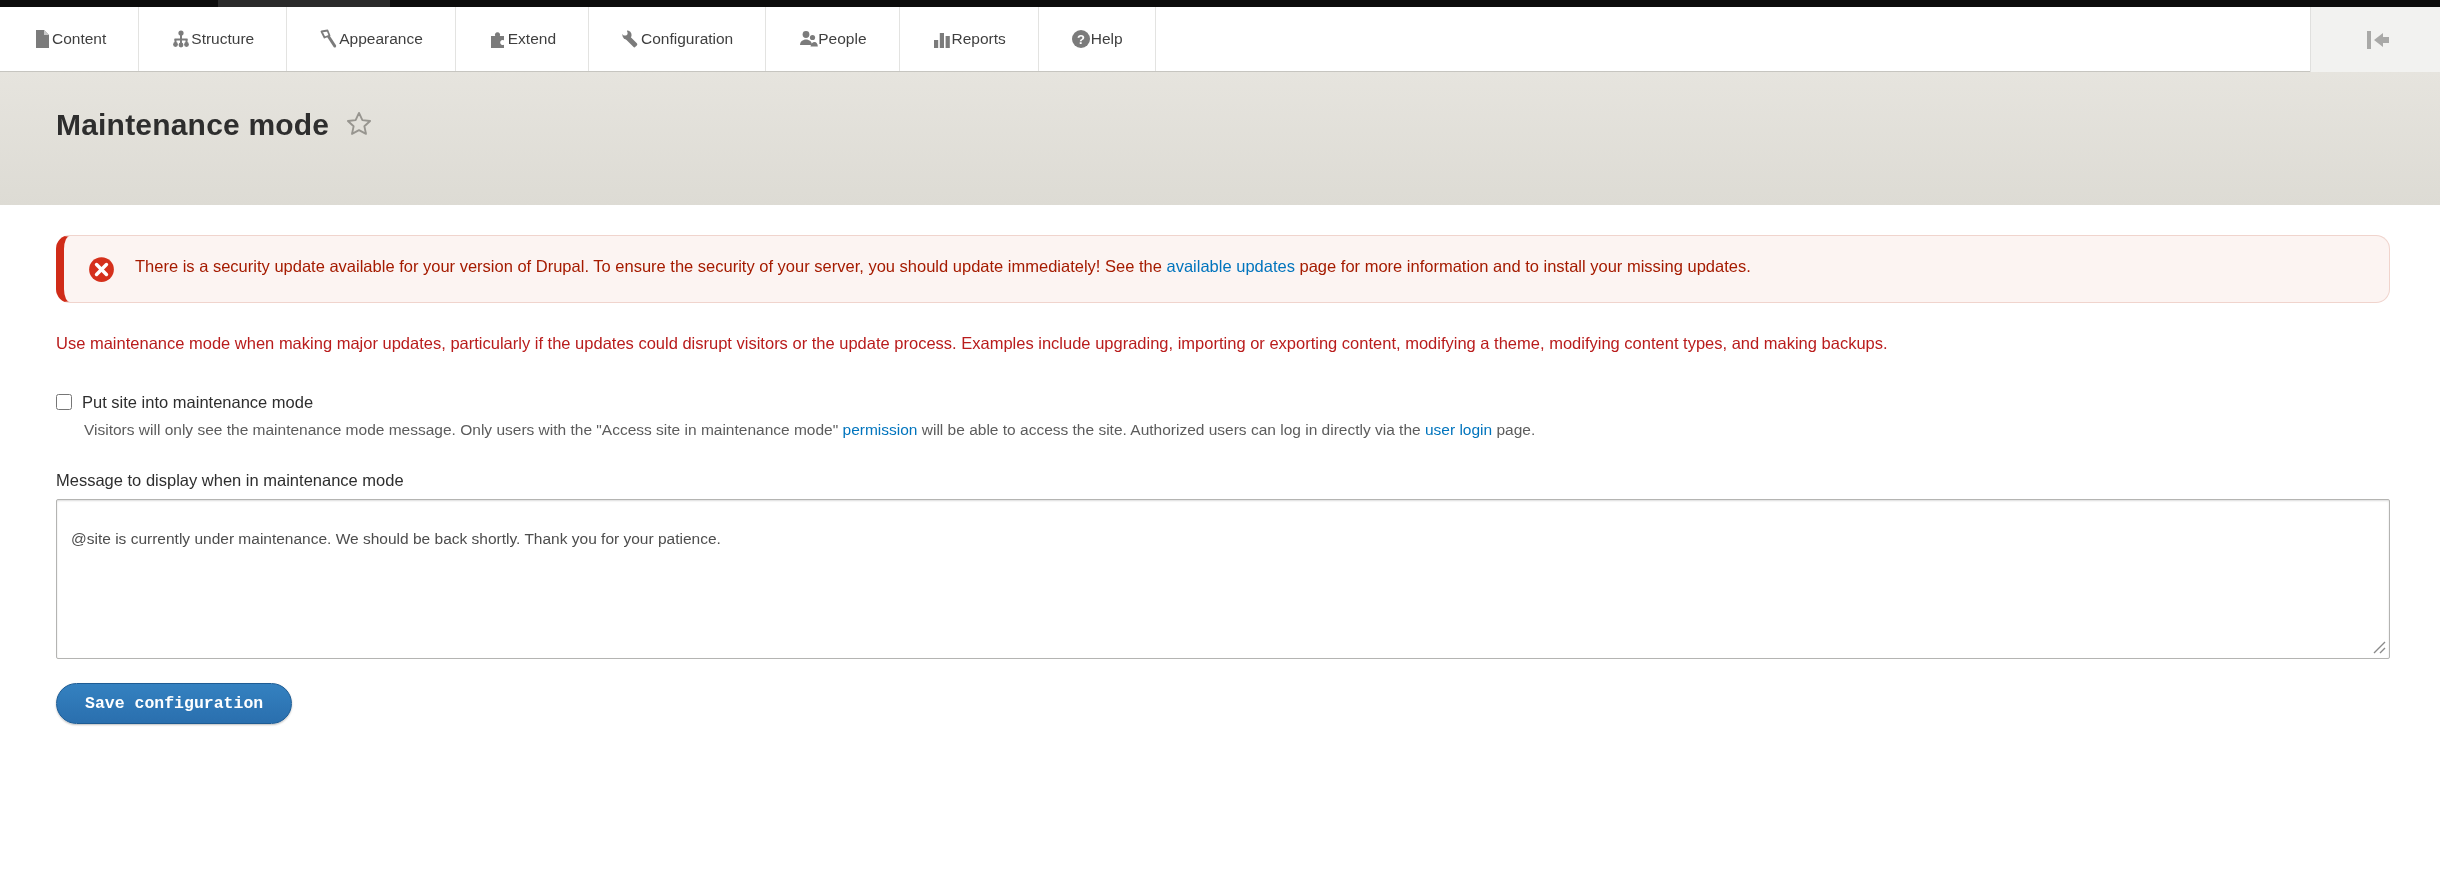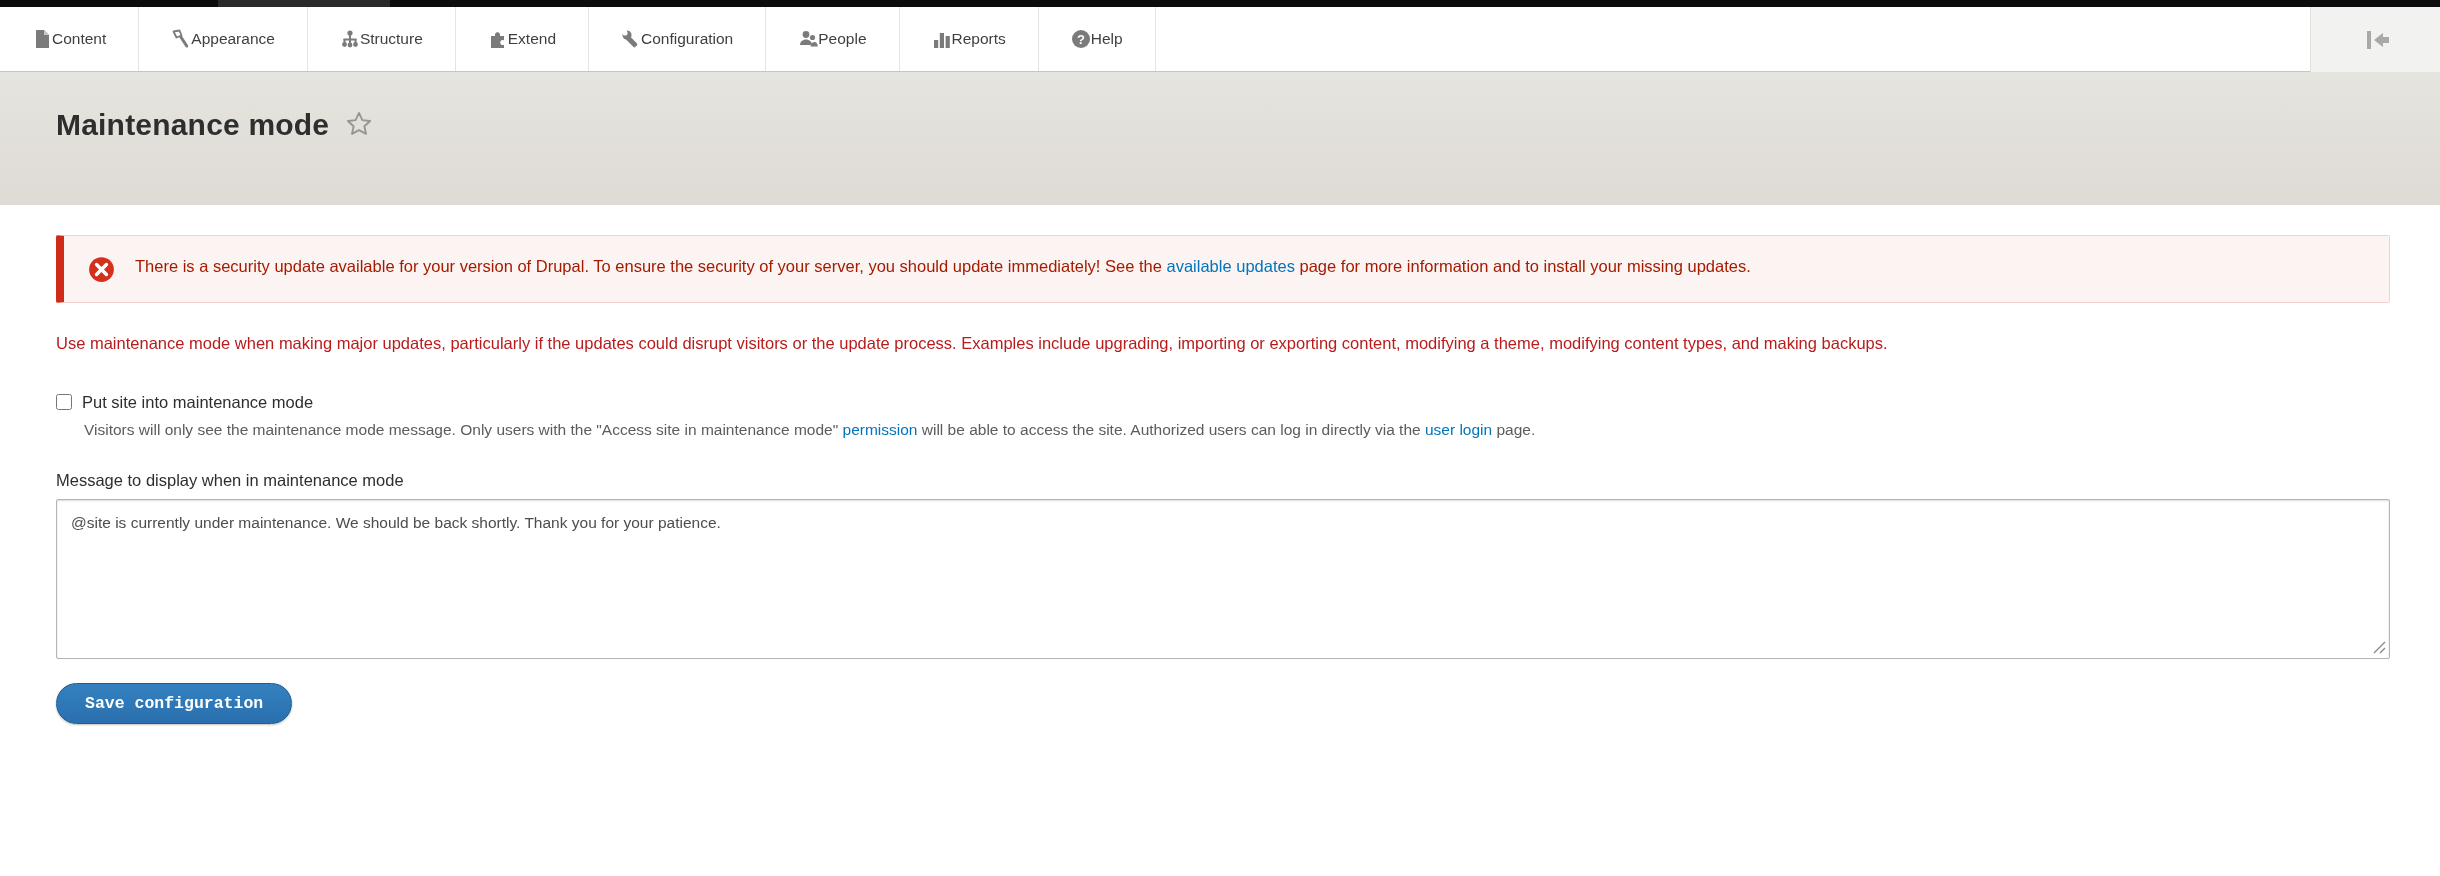--- a/index.html
+++ b/index.html
@@ -30,38 +30,38 @@
   
   .content { padding:0 50px 40px 56px; }
 
   .breadcrumb { margin-top:24px; font-size:16.5px; }
   .breadcrumb a { color:#0074bd; text-decoration:none; }
   .crumb-sep { color:#333; margin:0 7px; }
 
   .messages-error { margin-top:30px; display:flex; gap:20px; align-items:flex-start;
     background:#fcf4f2; border:1px solid #f0d4cd; border-left:8px solid #d02b18;
     padding:19px 24px 19px 24px; color:#a51b00; font-size:16.5px; line-height:1.45;
-    border-radius:2px; }
+    border-radius:14px; }
   .messages-error a { color:#0074bd; text-decoration:none; }
   .err-icon { flex:0 0 auto; margin-top:1px; }
 
   .intro { margin-top:28px; font-size:16.5px; line-height:1.55; color:#b91c1c; max-width:2334px; }
 
   .checkbox-row { margin-top:36px; display:flex; align-items:center; gap:10px; }
   .checkbox-row input[type=checkbox] { width:16px; height:16px; accent-color:#2b74ae; }
   .checkbox-label { font-size:16.5px; color:#2e2e2e; cursor:pointer; }
   .checkbox-desc { margin:6px 0 0 28px; font-size:15.5px; color:#5c5c5c; line-height:1.5; }
   .checkbox-desc a { color:#0074bd; text-decoration:none; }
 
   .field-label { margin-top:30px; font-size:16.5px; font-weight:normal; color:#2e2e2e; }
 
   .textarea-wrap { position:relative; margin-top:9px; width:2334px; }
   textarea.msg-box { width:100%; height:160px; resize:none; display:block;
     border:1px solid #b4b4b2; border-radius:2px; background:#fff;
-    box-shadow:inset 0 1px 2px rgba(0,0,0,0.14); padding:12px 14px;
+    box-shadow:inset 0 1px 2px rgba(0,0,0,0.14); padding:28px 14px;
     font-family:"Liberation Sans","DejaVu Sans",sans-serif;
     font-size:15.5px; color:#4d4d4d; line-height:1.45; }
   .resize-handle { position:absolute; right:4px; bottom:5px; width:13px; height:13px;
     cursor:ns-resize; }
 
   .save-btn { margin-top:24px; display:inline-block; border:1px solid #1e5c94;
     background:linear-gradient(#3481c0,#2a6fae); color:#fff; font-weight:bold;
     font-size:16.5px; padding:10px 28px; border-radius:22px; cursor:pointer;
     font-family:Liberation Mono, monospace; box-shadow:0 1px 2px rgba(0,0,0,0.25); }
 </style>
@@ -73,47 +73,47 @@
 </div>
 
 <div class="tab-row">
 
   <div class="tab">
     <svg class="tab-icon" viewBox="0 0 20 20">
       <path d="M4 1h8l5 5v13H4z" fill="#7b7b7b"></path>
       <path d="M12 1v5h5z" fill="#c9c9c9"></path>
     </svg>
     <span class="tab-label">Content</span>
-  </div>
-
-  <div class="tab">
-    <svg class="tab-icon" viewBox="0 0 20 20">
-      <path d="M2.5 2.5 L8.5 1.5 L10.5 6.5 L5.5 8.5 Z" fill="none" stroke="#7b7b7b" stroke-width="1.8" stroke-linejoin="round"></path>
-      <path d="M7.8 7.6 L10.6 6.4 L17 16.2 C17.8 17.6 16.2 19.2 14.8 18.3 Z" fill="#7b7b7b"></path>
-    </svg>
-    <span class="tab-label">Appearance</span>
   </div>
 
   <div class="tab">
     <svg class="tab-icon" viewBox="0 0 20 20">
       <circle cx="10" cy="4" r="2.6" fill="#7b7b7b"></circle>
       <path d="M9 4h2v7H9z" fill="#7b7b7b"></path>
       <path d="M3.5 9.5h13v2h-13z" fill="#7b7b7b"></path>
       <path d="M3.5 10h2v5h-2z" fill="#7b7b7b"></path>
       <path d="M14.5 10h2v5h-2z" fill="#7b7b7b"></path>
       <path d="M9 10h2v6H9z" fill="#7b7b7b"></path>
       <circle cx="4.5" cy="15.5" r="2.4" fill="#7b7b7b"></circle>
       <circle cx="15.5" cy="15.5" r="2.4" fill="#7b7b7b"></circle>
       <circle cx="10" cy="16" r="2.4" fill="#7b7b7b"></circle>
     </svg>
     <span class="tab-label">Structure</span>
   </div>
 
   <div class="tab">
     <svg class="tab-icon" viewBox="0 0 20 20">
+      <path d="M2.5 2.5 L8.5 1.5 L10.5 6.5 L5.5 8.5 Z" fill="none" stroke="#7b7b7b" stroke-width="1.8" stroke-linejoin="round"></path>
+      <path d="M7.8 7.6 L10.6 6.4 L17 16.2 C17.8 17.6 16.2 19.2 14.8 18.3 Z" fill="#7b7b7b"></path>
+    </svg>
+    <span class="tab-label">Appearance</span>
+  </div>
+
+  <div class="tab">
+    <svg class="tab-icon" viewBox="0 0 20 20">
       <path d="M3 7h4.2a2.6 2.6 0 1 1 4.6 0H16v4.2a2.6 2.6 0 1 0 0 4.6V19H3z" fill="#7b7b7b"></path>
     </svg>
     <span class="tab-label">Extend</span>
   </div>
 
   <div class="tab">
     <svg class="tab-icon" viewBox="0 0 20 20">
       <circle cx="6" cy="6" r="4.6" fill="#7b7b7b"></circle>
       <circle cx="4" cy="4" r="2.6" fill="#ffffff"></circle>
       <path d="M1 1h5v4H1z" fill="#ffffff"></path>

